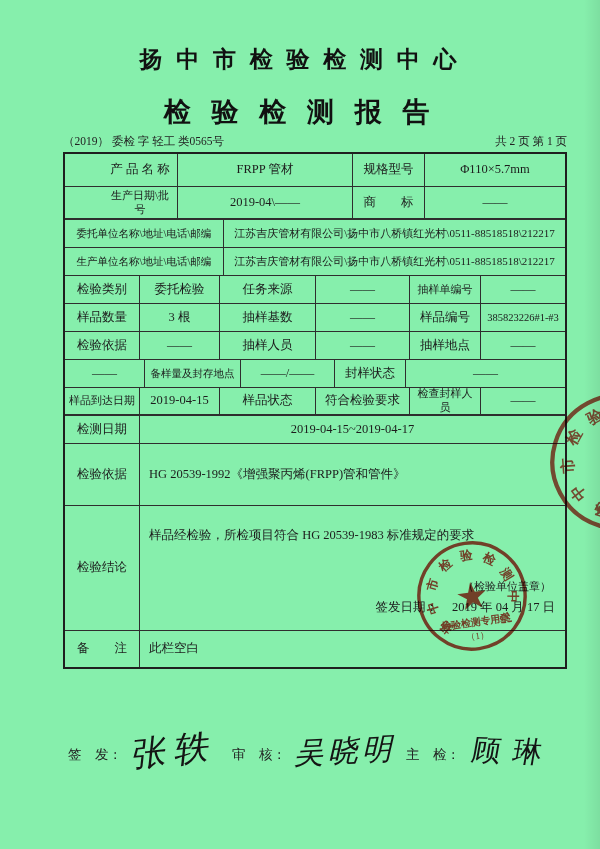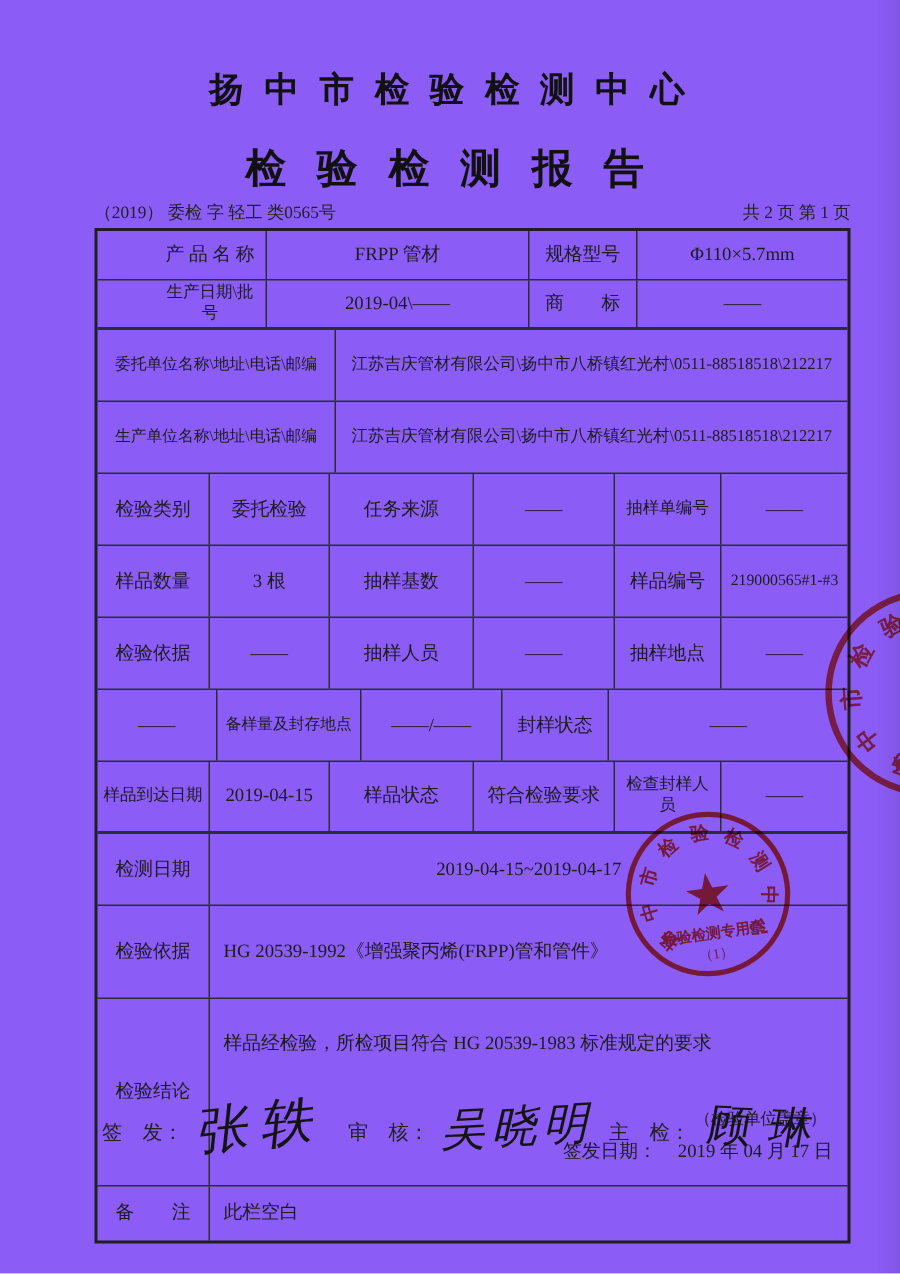--- a/index.html
+++ b/index.html
@@ -1,18 +1,18 @@
 <!DOCTYPE html>
 <html><head>
 <meta charset="utf-8">
 <style>
   html,body{margin:0;padding:0;background:#e9e9e9;}
   .page{
     position:relative;width:600px;height:849px;margin:0 auto;
-    background:#8b5cf6;overflow:hidden;
+    background:#86efac;overflow:hidden;
     font-family:"Liberation Serif","DejaVu Serif",serif;
     color:#1c1c1c;
   }
   .scan-edge{position:absolute;top:0;right:0;width:16px;height:100%;
     background:linear-gradient(to right,rgba(0,0,0,0),rgba(0,0,0,0.07));}
   .org-name{position:absolute;top:44px;left:0;width:100%;text-align:center;
     font-size:23px;font-weight:700;letter-spacing:4px;color:#111;}
   .report-title{position:absolute;top:94px;left:0;width:100%;text-align:center;
     font-size:27px;font-weight:700;letter-spacing:7px;color:#111;}
   .refline{position:absolute;top:134px;left:63px;right:33px;height:20px;
@@ -27,21 +27,21 @@
     border-right:1px solid #2e2e2e;box-sizing:border-box;
     font-size:12.5px;padding:2px 3px;line-height:1.25;overflow:hidden;}
   .cell:last-child{border-right:none;}
   .cell.left{justify-content:flex-start;text-align:left;padding-left:9px;}
   .cell.small{font-size:11px;}
   .cell.tiny{font-size:10.5px;}
   
   .wA1{width:75px;} .wA2{width:175px;} .wA3{width:72px;} .wA4{flex:1;}
   .wB1{width:159px;} .wB2{flex:1;}
   .wC1{width:75px;} .wC2{width:80px;} .wC3{width:96px;} .wC4{width:94px;} .wC5{width:71px;} .wC6{flex:1;}
-  .h33{height:33px;padding-left:38px;} .h30{height:48px;} .h62{height:62px;} .h125{height:125px;} .h36{height:36px;}
+  .h33{height:33px;padding-left:38px;} .h30{height:28px;} .h62{height:62px;} .h125{height:125px;} .h36{height:36px;}
   
   .concl-val{position:relative;display:block;padding:0;}
   .concl-text{position:absolute;left:9px;top:22px;right:10px;font-size:12.5px;text-align:left;}
   .seal-hint{position:absolute;right:14px;top:74px;font-size:11px;}
   .issue-line{position:absolute;right:10px;bottom:14px;font-size:12.5px;}
   .issue-line .lbl{margin-right:14px;}
   
   .signrow{position:absolute;left:68px;top:720px;right:14px;height:70px;
     display:flex;align-items:center;}
   .signlabel{font-size:13.5px;color:#222;white-space:nowrap;}
@@ -103,21 +103,21 @@
       <div class="cell wC5 small">抽样单编号</div>
       <div class="cell wC6">——</div>
     </div>
 
     <div class="trow h30">
       <div class="cell wC1">样品数量</div>
       <div class="cell wC2">3 根</div>
       <div class="cell wC3">抽样基数</div>
       <div class="cell wC4">——</div>
       <div class="cell wC5">样品编号</div>
-      <div class="cell wC6 tiny">219000565#1-#3</div>
+      <div class="cell wC6 tiny">385823226#1-#3</div>
     </div>
 
     <div class="trow h30">
       <div class="cell wC1">检验依据</div>
       <div class="cell wC2">——</div>
       <div class="cell wC3">抽样人员</div>
       <div class="cell wC4">——</div>
       <div class="cell wC5">抽样地点</div>
       <div class="cell wC6">——</div>
     </div>

